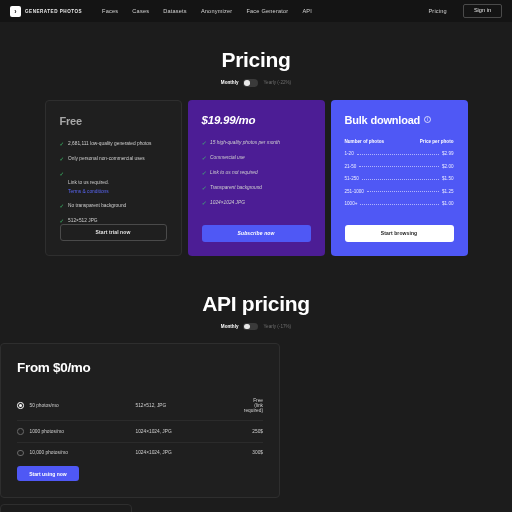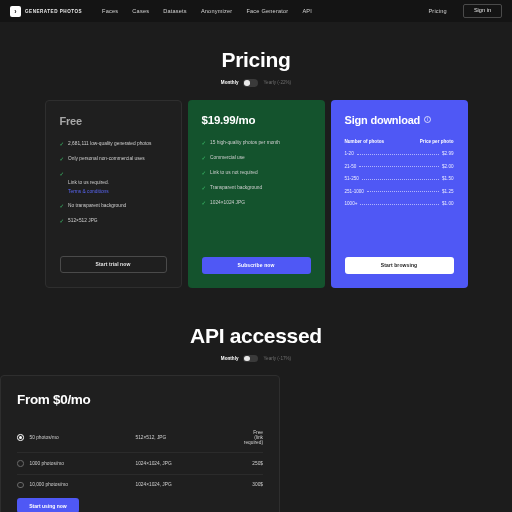--- a/index.html
+++ b/index.html
@@ -51,26 +51,26 @@
     position: absolute; left: 1px; top: 1px;
     width: 5.5px; height: 5.5px; border-radius: 50%; background: #e8e8e8;
   }
 
   
   .cards {
     display: flex; justify-content: center; gap: 6px;
     margin-top: 13px;
   }
   .card {
-    width: 137px; height: 188px;
+    width: 137px; height: 156px;
     border-radius: 4px; padding: 14px 14px 0 14px;
     position: relative;
   }
   .card-free { background: #1f1f1f; border: 1px solid #2e2e2e; }
-  .card-pro  { background: #14532d; }
+  .card-pro  { background: #4c1d95; font-style: italic; }
   .card-bulk { background: #4f58f5; }
 
   .card-title { font-size: 11px; font-weight: bold; color: #a8a8a8; letter-spacing: -.2px; }
   .card-title.white { color: #ffffff; }
   .card-price { font-size: 11.5px; font-weight: bold; color: #ffffff; letter-spacing: -.2px; }
 
   .feat-list { margin-top: 13px; display: flex; flex-direction: column; gap: 7px; }
   .feat { display: flex; align-items: flex-start; gap: 4px; }
   .check { color: #3ec46d; font-size: 5.5px; line-height: 8px; flex: none; }
   .feat-text { font-size: 4.8px; color: #cfcfcf; line-height: 1.55; }
@@ -238,21 +238,21 @@
         <div class="feat">
           <span class="check">✓</span>
           <span class="feat-text">1024×1024 JPG</span>
         </div>
       </div>
       <div class="card-btn btn-solid">Subscribe now</div>
     </div>
 
     <div class="card card-bulk">
       <div class="bulk-head">
-        <span class="card-title white">Sign download</span>
+        <span class="card-title white">Bulk download</span>
         <span class="info-icon">i</span>
       </div>
       <div class="bulk-table">
         <div class="bulk-thead">
           <span>Number of photos</span>
           <span>Price per photo</span>
         </div>
         <div class="bulk-row">
           <span>1-20</span>
           <span class="bulk-dots"></span>
@@ -277,21 +277,21 @@
           <span>1000+</span>
           <span class="bulk-dots"></span>
           <span>$1.00</span>
         </div>
       </div>
       <div class="card-btn btn-white">Start browsing</div>
     </div>
   </div>
 
   <div class="sec-head api-sec">
-    <div class="sec-title">API accessed</div>
+    <div class="sec-title">API pricing</div>
     <div class="toggle-row">
       <span class="toggle-label-on">Monthly</span>
       <span class="switch">
           <span class="knob"></span>
         </span>
       <span class="toggle-label-off">Yearly (-17%)</span>
     </div>
   </div>
 
   <div class="api-wrap">

